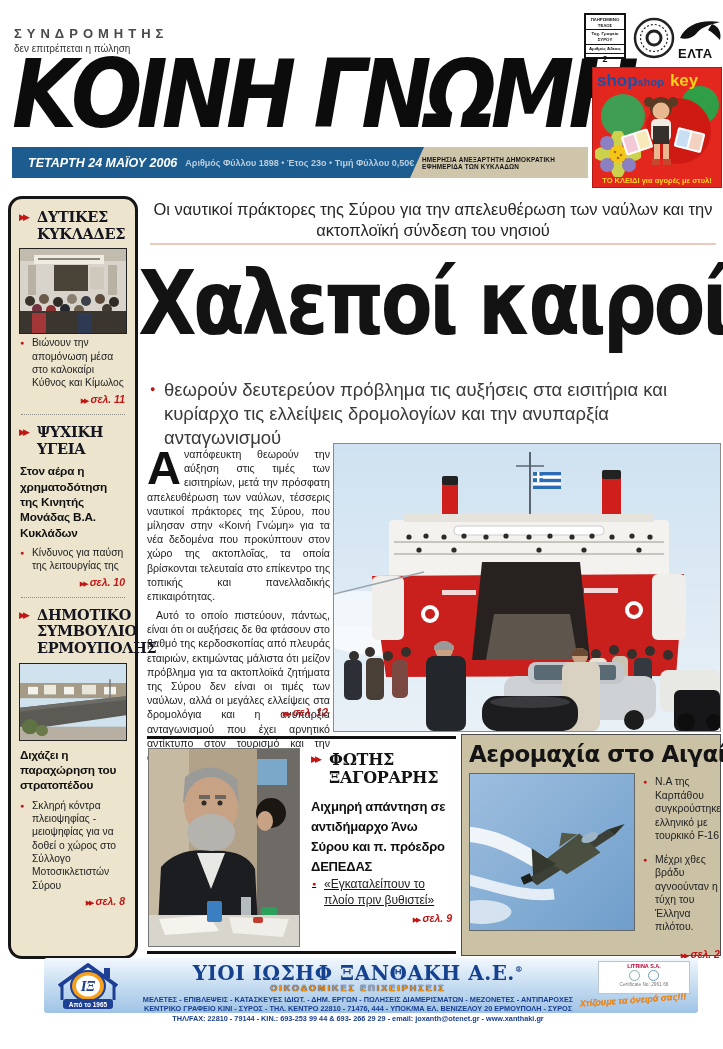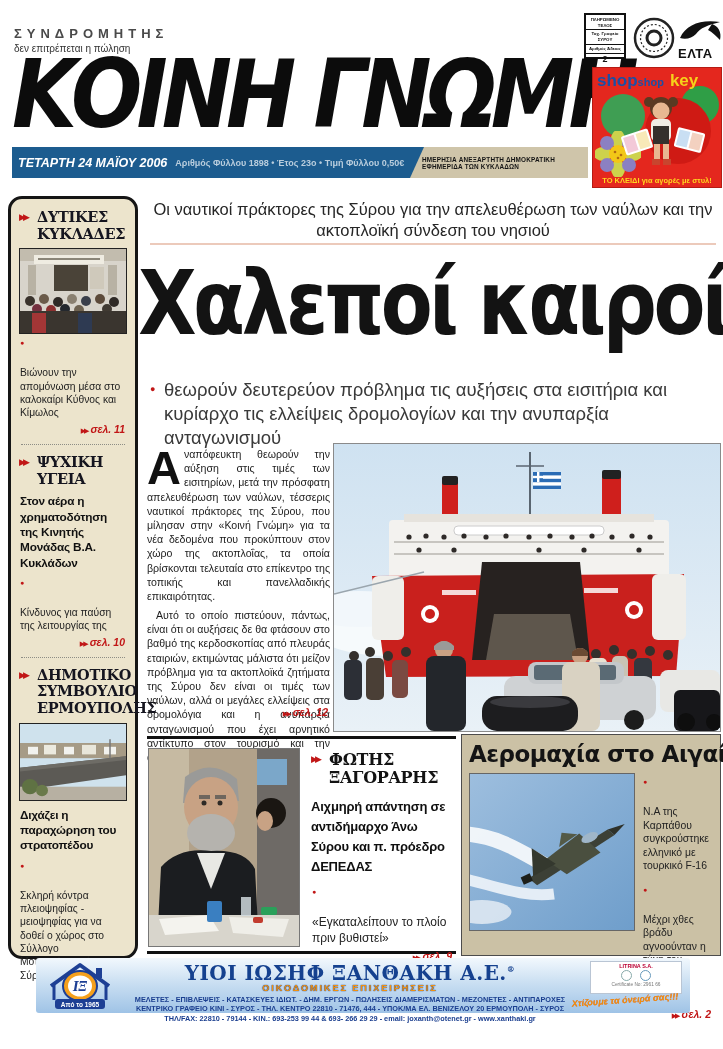--- a/index.html
+++ b/index.html
@@ -34,40 +34,40 @@
   .promo .head{position:absolute;left:4px;top:3px;white-space:nowrap;z-index:3;}
   .promo .w1{font-size:17px;font-weight:800;color:#1d4fa5;}
   .promo .w2{font-size:11px;font-weight:700;color:#1d4fa5;}
   .promo .w3{font-size:17px;font-weight:800;color:#f6d11a;margin-left:6px;}
   .promo .tag{position:absolute;left:0;bottom:2px;width:100%;text-align:center;
               font-size:7.5px;font-weight:bold;color:#ffd71e;z-index:3;}
 
   
   .datebar{position:absolute;left:12px;top:147px;width:576px;height:31px;background:#1c5c8f;}
   .db-blue{position:absolute;left:0;top:0;height:100%;display:flex;align-items:center;
-           padding-left:6px;gap:8px;white-space:nowrap;}
+           padding-left:16px;gap:8px;white-space:nowrap;}
   .db-date{font-size:12.5px;font-weight:800;color:#fff;font-style:italic;}
   .db-issue{font-size:9px;font-weight:bold;color:#b9cddd;}
   .db-tan{position:absolute;right:0;top:0;height:100%;width:178px;background:#cfc5aa;
           clip-path:polygon(14px 0,100% 0,100% 100%,0 100%);
           display:flex;align-items:center;justify-content:center;}
   .db-slogan{font-size:6.4px;font-weight:800;color:#141414;letter-spacing:.2px;padding-left:12px;}
 
   
   .panel{position:absolute;left:8px;top:196px;width:130px;height:763px;background:#ece4cc;
          border:3px solid #151515;border-radius:14px;box-sizing:border-box;padding:10px 8px 6px;}
   .sec-head{display:flex;gap:4px;margin-bottom:6px;}
   .chev{color:#c11616;font-family:"DejaVu Sans",sans-serif;font-size:9px;letter-spacing:-3px;
         padding-top:3px;flex:0 0 14px;}
   .sec-head .ht{font-family:"DejaVu Serif",serif;font-weight:bold;font-size:14.5px;
         line-height:1.15;color:#15151f;letter-spacing:-.3px;}
   .sphoto{width:100%;height:86px;border:1px solid #222;box-sizing:border-box;display:block;background:#999;}
   .stitle{font-size:11.8px;font-weight:bold;line-height:1.3;color:#101010;margin:7px 1px 5px;
           letter-spacing:-.2px;}
-  .sbullet{display:flex;gap:17px;margin:2px 1px 2px;flex-direction:column;}
+  .sbullet{display:flex;gap:4px;margin:2px 1px 2px;}
   .sbullet .dot{color:#c11616;font-size:7px;line-height:13px;flex:0 0 8px;}
   .sbullet .bt{font-size:10.3px;line-height:1.3;color:#222;}
   .pageref{display:flex;justify-content:flex-end;gap:3px;align-items:baseline;margin:3px 2px 0;}
   .pageref .chev2{color:#c11616;font-size:7px;letter-spacing:-2px;}
   .pageref .pg{color:#c11616;font-size:10.5px;font-style:italic;font-weight:bold;}
   .divider{border-top:1.5px dotted #8d8d85;margin:9px 2px;}
 
   
   .kicker{position:absolute;left:148px;top:199px;width:570px;text-align:center;
           font-size:16.5px;line-height:1.25;color:#262626;}
@@ -90,37 +90,37 @@
 
   
   .fotis{position:absolute;left:147px;top:736px;width:309px;height:218px;
          border-top:3.5px solid #111;border-bottom:3.5px solid #111;box-sizing:border-box;}
   .fotis-photo{position:absolute;left:1px;top:9px;width:152px;height:199px;border:1px solid #777;
          box-sizing:border-box;background:#b2a28a;}
   .fotis-text{position:absolute;left:164px;top:12px;width:143px;}
   .fotis-text .ht{font-family:"DejaVu Serif",serif;font-weight:bold;font-size:16px;color:#131313;}
   .fotis-title{font-size:13px;font-weight:bold;line-height:1.55;color:#101010;margin-top:9px;
          letter-spacing:-.2px;}
-  .fotis .sbullet{margin-top:8px;}
+  .fotis .sbullet{margin-top:0;text-decoration:underline;}
   .fotis .sbullet .bt{font-size:12px;}
 
   
   .aero{position:absolute;left:461px;top:734px;width:260px;height:222px;background:#cbc1a5;
         border:1.5px solid #4c4c4c;box-sizing:border-box;padding:4px 7px;}
   .aero-title{font-family:"DejaVu Sans",sans-serif;font-weight:800;font-size:23px;
         letter-spacing:-.5px;color:#141414;margin:2px 0 6px;white-space:nowrap;}
   .aero-row{display:flex;gap:7px;}
   .aero-photo{flex:0 0 166px;height:158px;border:1px solid #666;box-sizing:border-box;background:#7aa3cf;}
   .aero-bullets{flex:1;}
   .aero-bullets .sbullet .bt{font-size:10.4px;}
   .aero-bullets .sbullet{margin-bottom:10px;}
   .aero .pageref{margin-top:14px;}
 
   
-  .footad{position:absolute;left:36px;top:958px;width:654px;height:55px;border-radius:3px;
+  .footad{position:absolute;left:44px;top:958px;width:654px;height:55px;border-radius:3px;
       background:linear-gradient(180deg,#f2f8fd 0%,#cadff2 45%,#9fc3e6 100%);}
   .fa-logo{position:absolute;left:10px;top:2px;}
   .fa-center{position:absolute;left:88px;top:1px;width:452px;text-align:center;}
   .fa-company{font-size:20px;font-weight:700;color:#15418f;letter-spacing:.5px;line-height:20px;
       font-family:"DejaVu Serif",serif;}
   .fa-reg{font-size:8px;vertical-align:super;color:#15418f;}
   .fa-sub{font-size:9px;font-weight:800;color:#f19110;letter-spacing:2px;
       text-shadow:0 0 1px #15418f,0 0 1px #15418f;margin:0 0 2px;}
   .fa-line{font-size:7.3px;font-weight:bold;color:#1a3e8f;line-height:1.3;}
   .fa-cert{position:absolute;right:8px;top:3px;width:92px;height:33px;background:#fff;

